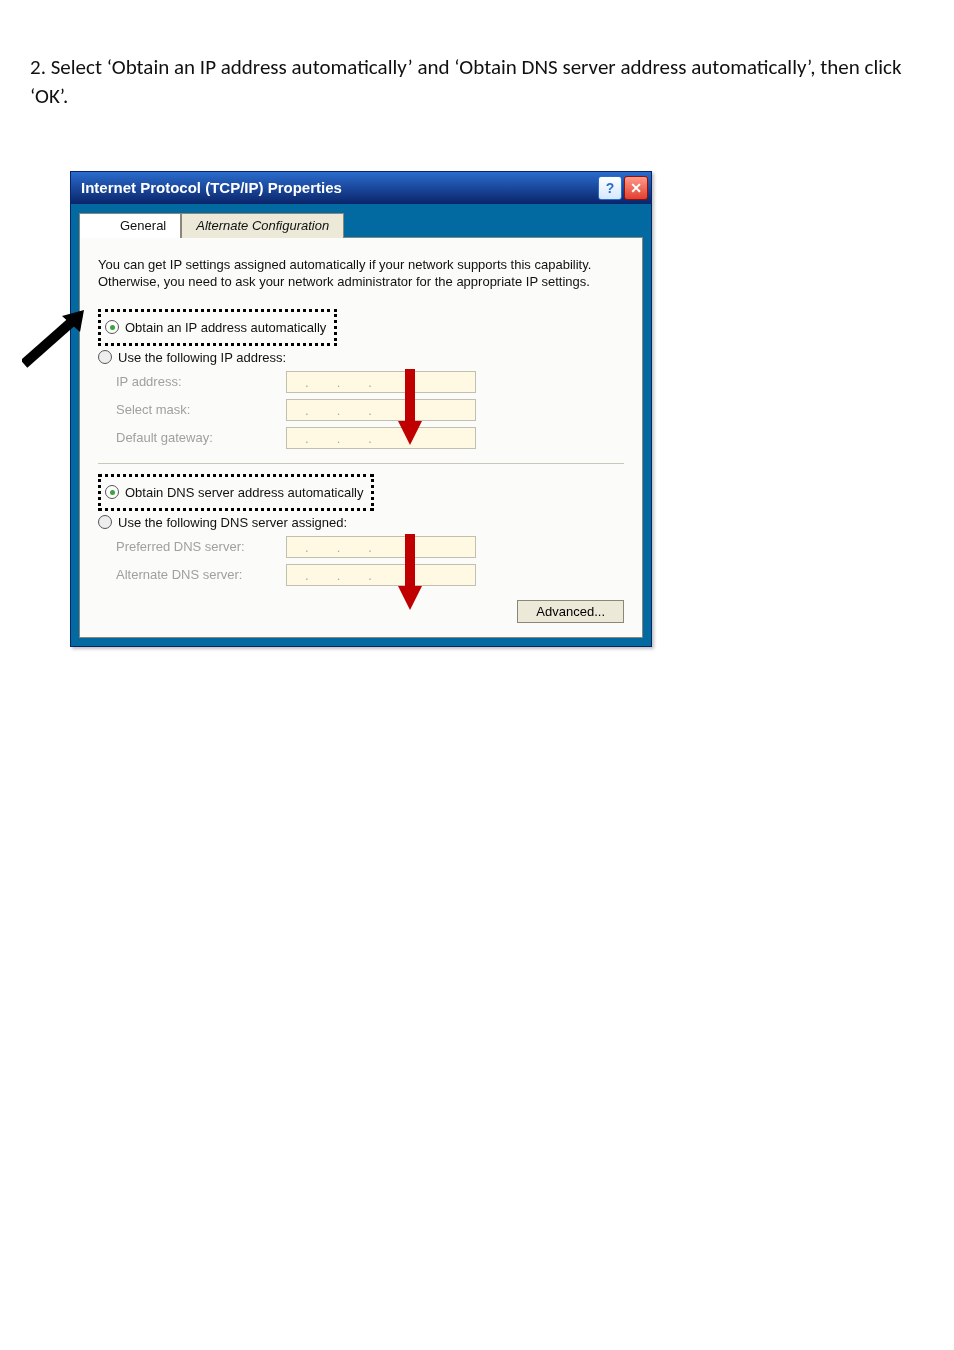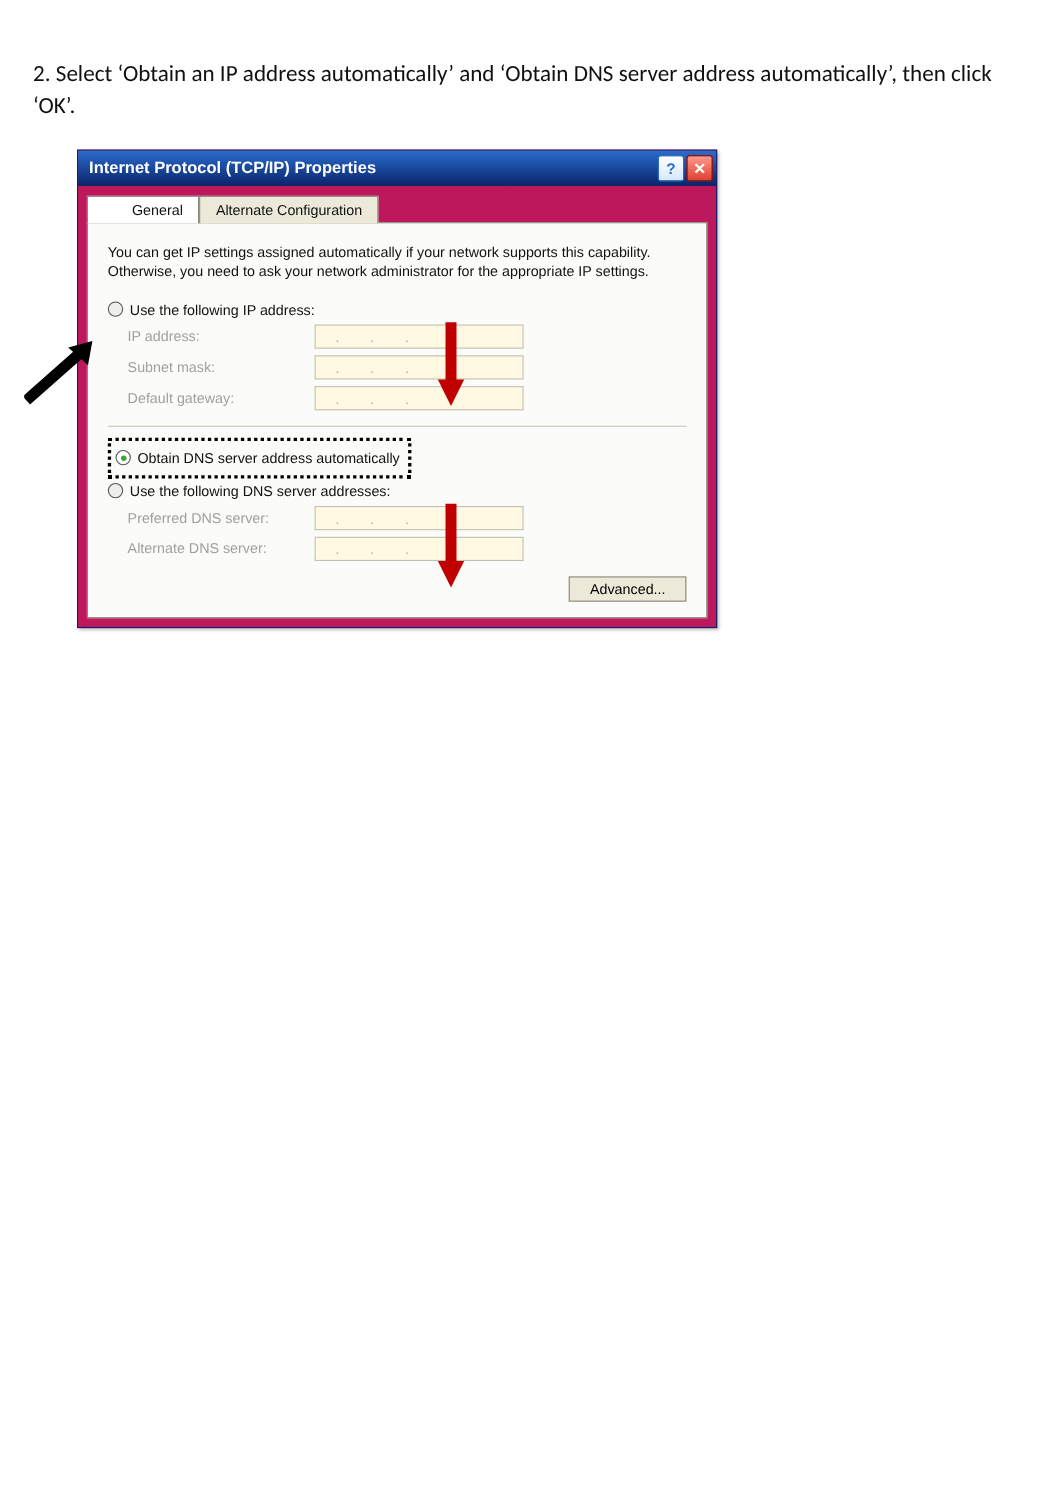--- a/index.html
+++ b/index.html
@@ -12,25 +12,26 @@
       color: #111;
     }
     .instruction {
       font-size: 21px;
       line-height: 1.4;
       margin-bottom: 24px;
     }
     .figure-wrap { position: relative; display:inline-block; margin-left:40px; }
     .dialog {
       width: 580px;
-      background: #be185d;
+      background: #0369a1;
       border: 1px solid #0a246a;
       box-shadow: 2px 2px 3px rgba(0,0,0,.25);
       font-family: Tahoma, Arial, sans-serif;
       font-size: 13px;
+      margin-top: 35px;
     }
     .titlebar {
       background: linear-gradient(#2a6ccd, #0a246a);
       color: #fff;
       display: flex;
       align-items: center;
       justify-content: space-between;
       padding: 4px 3px 4px 10px;
       font-weight: bold;
       font-size: 15px;
@@ -48,21 +49,21 @@
     .tbtn.close { background: linear-gradient(#ff9a8a,#e04030); color:#fff; border-color:#9a1000;}
     .tabs { display:flex; padding:8px 8px 0; gap:0; }
     .tab {
       padding:4px 14px 5px;
       border:1px solid #8a867a;
       background:#ece9d8;
       position:relative; top:1px;
       border-bottom:none;
     }
     .tab.active { background:#fff; z-index:2;padding-left:40px; }
-    .tab.inactive { background:#ece9d8; }
+    .tab.inactive { background:#ece9d8;font-style:italic; }
     .tabbody {
       border:1px solid #8a867a;
       margin:0 8px 8px;
       background:#fbfbf9;
       padding:18px 18px 14px;
     }
     .desc { margin-bottom:18px; line-height:1.35; }
     .radio-block { position:relative; margin-bottom:10px; }
     .radio-row { display:flex; align-items:center; gap:6px; margin:4px 0; }
     .radio {
@@ -134,35 +135,41 @@
 
     <div class="tabs">
       <div class="tab active">General</div>
       <div class="tab inactive">Alternate Configuration</div>
     </div>
 
     <div class="tabbody">
       <div class="desc">You can get IP settings assigned automatically if your network supports this capability. Otherwise, you need to ask your network administrator for the appropriate IP settings.</div>
 
       <div class="radio-block">
+        <span class="dotted">
+          <span class="radio-row">
+            <span class="radio checked"></span>
+            <span class="label">Obtain an IP address automatically</span>
+          </span>
+        </span>
         <div class="radio-row">
           <span class="radio disabled"></span>
           <span class="label">Use the following IP address:</span>
         </div>
 
         <div class="fieldrow">
           <span class="flabel">IP address:</span>
           <span class="ipbox">
               <span>.</span>
               <span>.</span>
               <span>.</span>
             </span>
         </div>
         <div class="fieldrow" style="position:relative;">
-          <span class="flabel">Subnet mask:</span>
+          <span class="flabel">Select mask:</span>
           <span class="ipbox">
               <span>.</span>
               <span>.</span>
               <span>.</span>
             </span>
           <span style="position:absolute; left:280px; top:-32px; pointer-events:none;">
             <svg width="28" height="82" viewBox="0 0 28 82">
                 <path d="M14 2 L14 58" stroke="#c00000" stroke-width="10"></path>
                 <path d="M2 54 L14 78 L26 54 Z" fill="#c00000"></path>
               </svg>
@@ -182,21 +189,21 @@
 
       <div class="radio-block">
         <span class="dotted">
           <span class="radio-row">
             <span class="radio checked"></span>
             <span class="label">Obtain DNS server address automatically</span>
           </span>
         </span>
         <div class="radio-row">
           <span class="radio disabled"></span>
-          <span class="label">Use the following DNS server addresses:</span>
+          <span class="label">Use the following DNS server assigned:</span>
         </div>
 
         <div class="fieldrow">
           <span class="flabel">Preferred DNS server:</span>
           <span class="ipbox">
               <span>.</span>
               <span>.</span>
               <span>.</span>
             </span>
         </div>

